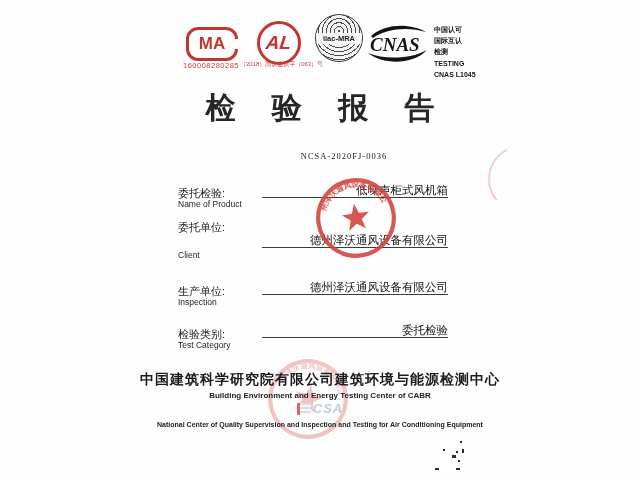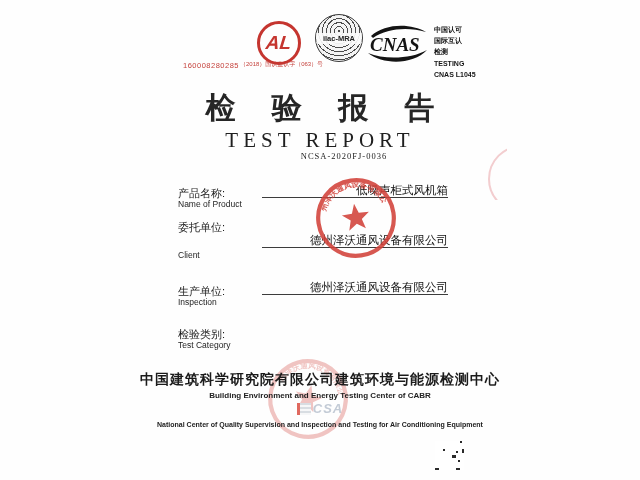--- a/index.html
+++ b/index.html
@@ -71,20 +71,24 @@
   .qr{position:absolute;left:435px;top:441px;width:29px;height:29px;background:#fff;
       display:grid;grid-template-columns:repeat(14,1fr);grid-template-rows:repeat(14,1fr);}
   .qr i{background:#2a2a2a;}
   .qr i.off{background:transparent;}
 </style>
 </head>
 <body>
 
 <div class="page">
 
+  <div class="cma">
+    <span class="letters">MA</span>
+    <span class="notch"></span>
+  </div>
   <div class="cma-num">160008280285</div>
 
   <div class="cal">
     <span class="letters">AL</span>
   </div>
   <div class="cal-cap">（2018）国认监认字（063）号</div>
 
   <div class="ilac">
     <span class="ilac-band">ilac-MRA</span>
   </div>
@@ -96,37 +100,37 @@
   </svg>
   <div class="cnas-text">
     <div>中国认可</div>
     <div>国际互认</div>
     <div>检测</div>
     <div>TESTING</div>
     <div>CNAS L1045</div>
   </div>
 
   <div class="title-zh">检 验 报 告</div>
-  <div class="title-en">TEST REPORT</div>
   <div class="report-no">NCSA-2020FJ-0036</div>
 
-  <div class="f-label" style="top:186px">产品名称:</div>
+  <div class="f-label" style="top:186px">委托检验:</div>
   <div class="f-sub" style="top:199px">Name of Product</div>
   <div class="f-value" style="top:184px">低噪声柜式风机箱</div>
 
   <div class="f-label" style="top:220px">委托单位:</div>
   <div class="f-sub" style="top:250px">Client</div>
   <div class="f-value" style="top:234px">德州泽沃通风设备有限公司</div>
 
   <div class="f-label" style="top:284px">生产单位:</div>
   <div class="f-sub" style="top:297px">Inspection</div>
   <div class="f-value" style="top:281px">德州泽沃通风设备有限公司</div>
 
   <div class="f-label" style="top:327px">检验类别:</div>
   <div class="f-sub" style="top:340px">Test Category</div>
+  <div class="f-value" style="top:324px">委托检验</div>
 
   <svg class="stamp stamp-main" width="84" height="84" viewBox="0 0 100 100">
     <defs>
       <path id="arc1" d="M 14.3,40.4 A 37,37 0 0 1 85.7,40.4" fill="none"></path>
     </defs>
     <circle cx="50" cy="50" r="45" fill="none" stroke="#d2423a" stroke-width="5"></circle>
     <polygon points="50,33 54.1,44.3 66.2,44.7 56.7,52.2 60,63.8 50,57 40,63.8 43.3,52.2 33.8,44.7 45.9,44.3" fill="#d2423a"></polygon>
     <text font-size="9" fill="#d2423a" font-weight="bold">
       <textPath href="#arc1" startOffset="50%" text-anchor="middle">德州泽沃通风设备有限公司</textPath>
     </text>

